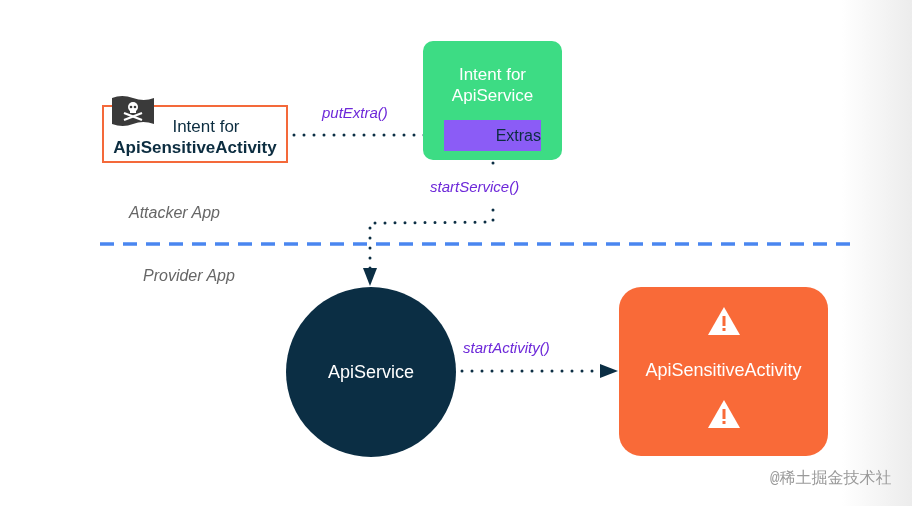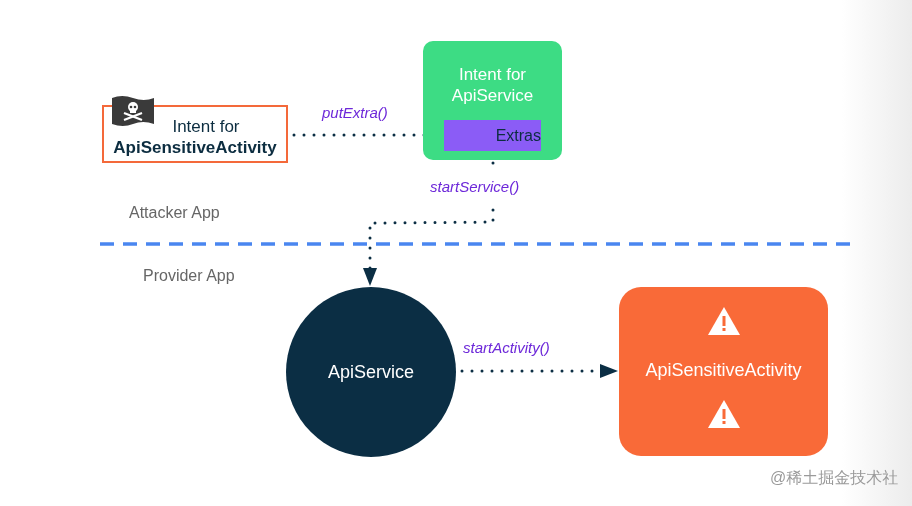--- a/index.html
+++ b/index.html
@@ -24,34 +24,34 @@
     .intent-service {
       position: absolute; left: 423px; top: 41px; width: 139px; height: 119px;
       background: #3ddc84; border-radius: 10px; color: #fff; text-align: center;
     }
     .intent-service .title { position: absolute; left: 0; right: 0; top: 23px; font-size: 17px; line-height: 21px; }
     .extras-box {
       position: absolute; left: 21px; top: 79px; width: 97px; height: 31px; background: #8b5cf6;
       color: #0c2d40; font-size: 16px; line-height: 31px; text-align: right;
     }
     .label-italic { position: absolute; font-style: italic; color: #6d28d9; font-size: 15px; }
-    .zone-label { position: absolute; color: #666; font-size: 16px; }
+    .zone-label { position: absolute; color: #666; font-size: 16px; font-style: italic; }
     .api-service {
       position: absolute; left: 286px; top: 287px; width: 170px; height: 170px; border-radius: 50%;
       background: #0b2e44; color: #fff; font-size: 18px; text-align: center; line-height: 170px;
     }
     .sensitive-activity {
       position: absolute; left: 619px; top: 287px; width: 209px; height: 169px;
       background: #f96a38; border-radius: 22px; color: #fff;
     }
     .sensitive-activity .name { position: absolute; left: 0; right: 0; top: 73px; text-align: center; font-size: 18px; }
     .warn { position: absolute; left: 88px; width: 34px; height: 30px; }
     .warn.top { top: 19px; }
     .warn.bottom { top: 112px; }
-    .watermark { position: absolute; left: 770px; top: 468px; color: #9a9a9a; font-size: 16px; font-family: Liberation Sans, sans-serif; }
+    .watermark { position: absolute; left: 770px; top: 468px; color: #9a9a9a; font-size: 16px; font-family: Liberation Mono, monospace; }
   </style>
 </head>
 <body>
 
 <div class="right-fade"></div>
 
 <svg class="connectors" width="912" height="506">
 
   <line x1="100" y1="244" x2="852" y2="244" stroke="#4a86f0" stroke-width="3.5" stroke-dasharray="14,9"></line>
 

